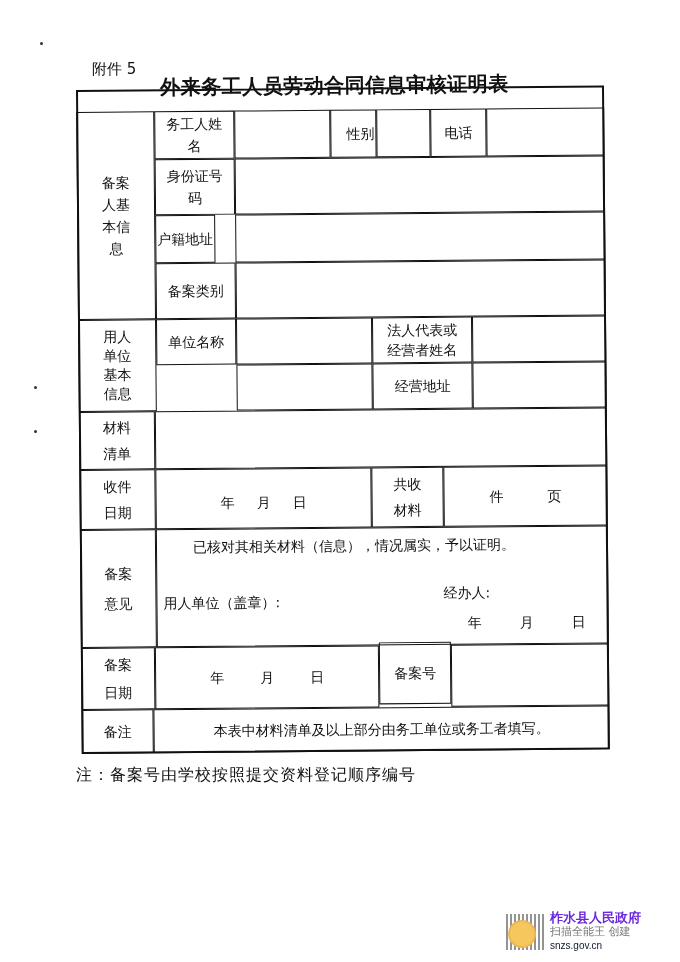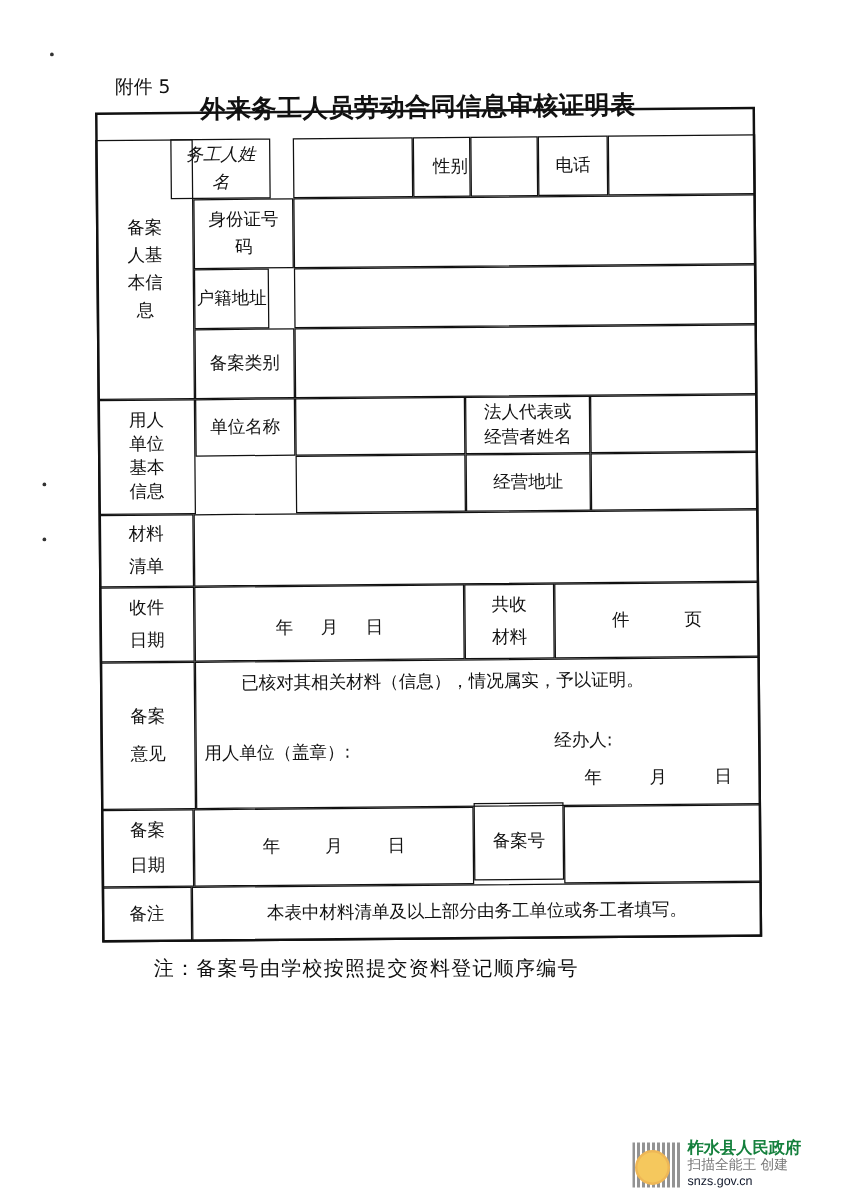--- a/index.html
+++ b/index.html
@@ -5,46 +5,46 @@
   html, body { margin:0; padding:0; }
   body {
     width:680px; height:962px; background:#ffffff; position:relative; overflow:hidden;
     font-family: "DejaVu Sans", "Liberation Sans", sans-serif; color:#111;
   }
   .attach { position:absolute; left:92px; top:60px; font-size:15px; }
   .title { position:absolute; left:160px; top:74px; font-size:20px; font-family:"DejaVu Serif", "Liberation Serif", serif; font-weight:bold; letter-spacing:0.5px; transform:rotate(-0.6deg); transform-origin:left top; }
   .form { position:absolute; left:76px; top:90px; width:528px; height:664px; transform:rotate(-0.5deg); transform-origin:left top; }
   .cell { position:absolute; box-sizing:border-box; border:1.5px solid #111; display:flex; align-items:center; justify-content:center; text-align:center; font-size:14px; line-height:22px; }
   .outer { position:absolute; left:0; top:0; width:528px; height:664px; border:2px solid #111; box-sizing:border-box; }
-  .footnote { position:absolute; left:76px; top:765px; font-size:16px; letter-spacing:1px;margin-left:47px; }
+  .footnote { position:absolute; left:76px; top:765px; font-size:16px; letter-spacing:1px; }
   .dot { position:absolute; width:3px; height:3px; background:#333; border-radius:50%; }
   .logo { position:absolute; left:506px; top:912px; width:154px; height:40px; display:flex; align-items:center; }
   .logo .qr { width:38px; height:36px; position:relative; background:repeating-linear-gradient(90deg,#666 0 2px,#fff 2px 4px), #fff; opacity:0.7; }
   .logo .sun { position:absolute; left:2px; top:6px; width:24px; height:24px; border-radius:50%; background:#f2b21a; border:2px solid #e89a10; }
   .logo .txt { margin-left:6px; line-height:14px; }
-  .logo .red { color:#15803d; font-weight:bold; font-size:13px; font-family:Liberation Sans, sans-serif; }
+  .logo .red { color:#6d28d9; font-weight:bold; font-size:13px; font-family:Liberation Sans, sans-serif; }
   .logo .blue { color:#0f172a; font-size:10px; font-family:Liberation Sans, sans-serif; }
   .stack { flex-direction:column; }
 </style>
 </head>
 <body>
 
 <div class="attach">附件 5</div>
 <div class="title">外来务工人员劳动合同信息审核证明表</div>
 
 <div class="form">
   <div class="outer"></div>
 
   <div class="cell stack" style="left:0;top:22px;width:78px;height:208px;">
     <span>备案</span>
       <span>人基</span>
       <span>本信</span>
       <span>息</span>
   </div>
-  <div class="cell stack" style="left:60px;top:22px;width:80px;height:48px;font-style:italic;">
+  <div class="cell stack" style="left:78px;top:22px;width:80px;height:48px;">
     <span>务工人姓</span>
       <span>名</span>
   </div>
   <div class="cell" style="left:158px;top:22px;width:96px;height:48px;"></div>
   <div class="cell" style="left:254px;top:22px;width:46px;height:48px;padding-left:14px;">性别</div>
   <div class="cell" style="left:300px;top:22px;width:54px;height:48px;"></div>
   <div class="cell" style="left:354px;top:22px;width:56px;height:48px;">电话</div>
   <div class="cell" style="left:410px;top:22px;width:118px;height:48px;"></div>
 
   <div class="cell stack" style="left:78px;top:70px;width:80px;height:56px;">

